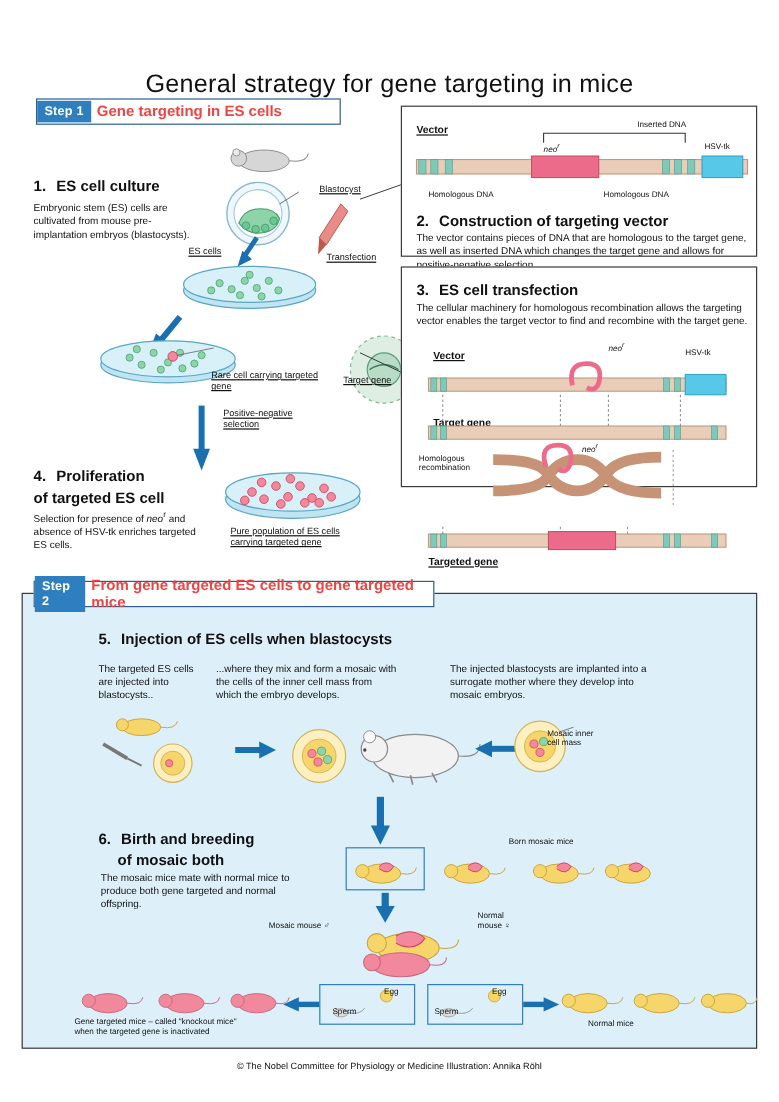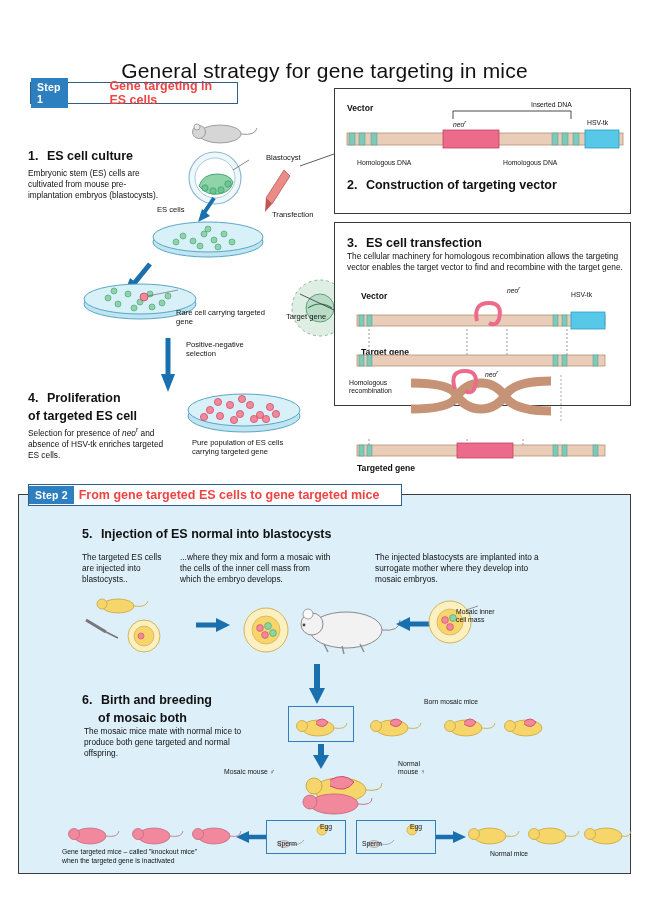--- a/index.html
+++ b/index.html
@@ -6,37 +6,37 @@
   body{width:649px;height:918px;position:relative;font-family:"Liberation Sans",sans-serif;color:#111;overflow:hidden;}
   .page{position:absolute;inset:0;}
   .title{position:absolute;top:30px;left:0;width:649px;text-align:center;font-size:21px;font-weight:normal;letter-spacing:.2px;color:#111;margin-top:29px;}
   
   .step-badge{position:absolute;border:1.4px solid #2e5f8a;background:#fff;display:flex;align-items:center;height:22px;padding:0 8px 0 0;box-sizing:border-box;}
   .step-badge .num{background:#2e7fc0;color:#fff;font-size:10.5px;font-weight:bold;padding:3px 6px;margin-right:5px;letter-spacing:.2px;}
   .step-badge .txt{font-size:12.5px;font-weight:bold;color:#ef4444;}
   
   .panel{position:absolute;border:1.2px solid #3a3a3a;background:#fff;box-sizing:border-box;}
   .body-text{font-size:8.3px;line-height:1.32;color:#111;}
-  .small-label{font-size:7.6px;color:#111;}
+  .small-label{font-size:7.6px;color:#111;text-decoration:underline;}
   .tiny-label{font-size:6.8px;color:#111;}
   .h-num{font-size:12.5px;font-weight:bold;}
   
   .step2box{position:absolute;left:18px;top:494px;width:613px;height:380px;border:1.2px solid #3a3a3a;background:#ddf0fa;box-sizing:border-box;}
   .footer{position:absolute;left:0;top:884px;width:649px;text-align:center;font-size:7.6px;color:#111;}
   
   svg{display:block;overflow:visible;}
 </style>
 </head>
 <body>
 
 <div class="page">
 
   <div class="title">General strategy for gene targeting in mice</div>
 
-  <div class="step-badge" style="left:30px;top:82px;width:208px;gap:36px;">
+  <div class="step-badge" style="left:30px;top:82px;width:254px;">
     <span class="num">Step 1</span>
     <span class="txt">Gene targeting in ES cells</span>
   </div>
 
   <div style="position:absolute;left:28px;top:146px;width:150px;">
     <span class="h-num">1.</span>
     <span class="h-num" style="margin-left:4px;">ES cell culture</span>
   </div>
   <div class="body-text" style="position:absolute;left:28px;top:168px;width:132px;">Embryonic stem (ES) cells are cultivated from mouse pre-implantation embryos (blastocysts).</div>
 
@@ -184,20 +184,21 @@
     </svg>
     <div class="tiny-label" style="position:absolute;left:118px;top:30px;font-style:italic;"><span>neo</span><sup>r</sup></div>
     <div class="tiny-label" style="position:absolute;left:252px;top:30px;">HSV-tk</div>
     <div class="tiny-label" style="position:absolute;left:22px;top:70px;">Homologous DNA</div>
     <div class="tiny-label" style="position:absolute;left:168px;top:70px;">Homologous DNA</div>
 
     <div style="position:absolute;left:12px;top:86px;">
       <span class="h-num">2.</span>
       <span class="h-num" style="margin-left:4px;">Construction of targeting vector</span>
     </div>
+    <div class="body-text" style="position:absolute;left:12px;top:104px;width:276px;">The vector contains pieces of DNA that are homologous to the target gene, as well as inserted DNA which changes the target gene and allows for positive-negative selection.</div>
   </div>
 
   <svg style="position:absolute;left:300px;top:150px;" width="36" height="20">
     <line x1="0" y1="16" x2="34" y2="4" stroke="#333" stroke-width="0.8"></line>
   </svg>
   <svg style="position:absolute;left:300px;top:290px;" width="36" height="24">
     <line x1="0" y1="4" x2="34" y2="20" stroke="#333" stroke-width="0.8"></line>
   </svg>
 
   <div class="panel" style="left:334px;top:222px;width:297px;height:184px;">
@@ -263,28 +264,28 @@
           <rect x="10" y="6" width="5" height="11"></rect>
         <rect x="196" y="6" width="5" height="11"></rect>
           <rect x="205" y="6" width="5" height="11"></rect>
         <rect x="236" y="6" width="5" height="11"></rect>
       </g>
     </svg>
     <div class="small-label" style="position:absolute;left:22px;top:240px;font-weight:bold;font-size:8.6px;">Targeted gene</div>
   </div>
 
   <div class="step2box"></div>
-  <div class="step-badge" style="left:28px;top:484px;width:374px;background:#fff;">
+  <div class="step-badge" style="left:28px;top:484px;width:334px;background:#fff;">
     <span class="num">Step 2</span>
     <span class="txt">From gene targeted ES cells to gene targeted mice</span>
   </div>
 
   <div style="position:absolute;left:82px;top:524px;">
     <span class="h-num">5.</span>
-    <span class="h-num" style="margin-left:4px;">Injection of ES  normal into blastocysts</span>
+    <span class="h-num" style="margin-left:4px;">Injection of ES  cells when blastocysts</span>
   </div>
   <div class="body-text" style="position:absolute;left:180px;top:552px;width:152px;">...where they mix and form a mosaic with the cells of the inner cell mass from which the embryo develops.</div>
   <div class="body-text" style="position:absolute;left:82px;top:552px;width:84px;">The targeted ES cells are injected into blastocysts..</div>
   <div class="body-text" style="position:absolute;left:356px;top:552px;width:168px;margin-left:19px;">The injected blastocysts are implanted into a surrogate mother where they develop into mosaic embryos.</div>
 
   <svg style="position:absolute;left:84px;top:592px;" width="110" height="62">
     <ellipse cx="34" cy="14" rx="16" ry="7" fill="#f6d66b" stroke="#c9a43c" stroke-width="0.8"></ellipse>
     <circle cx="18" cy="12" r="5" fill="#f6d66b" stroke="#c9a43c" stroke-width="0.8"></circle>
     <path d="M50 14 q12 2 14 -5" stroke="#c9a43c" fill="none" stroke-width="0.8"></path>
     <path d="M2 28 L22 40" stroke="#777" stroke-width="3" fill="none"></path>
@@ -463,13 +464,14 @@
       <path d="M102 18 q12 2 13 -5" fill="none"></path>
     </g>
     <g stroke="#c9a43c" stroke-width="0.8">
       <ellipse cx="142" cy="18" rx="16" ry="8" fill="#f6d66b"></ellipse>
       <circle cx="126" cy="16" r="5.5" fill="#f6d66b"></circle>
       <path d="M158 18 q8 2 9 -5" fill="none"></path>
     </g>
   </svg>
   <div class="tiny-label" style="position:absolute;left:490px;top:850px;">Normal mice</div>
 
+  <div class="footer">© The Nobel Committee for Physiology or Medicine        Illustration: Annika Röhl</div>
 </div>
 
 </body></html>

